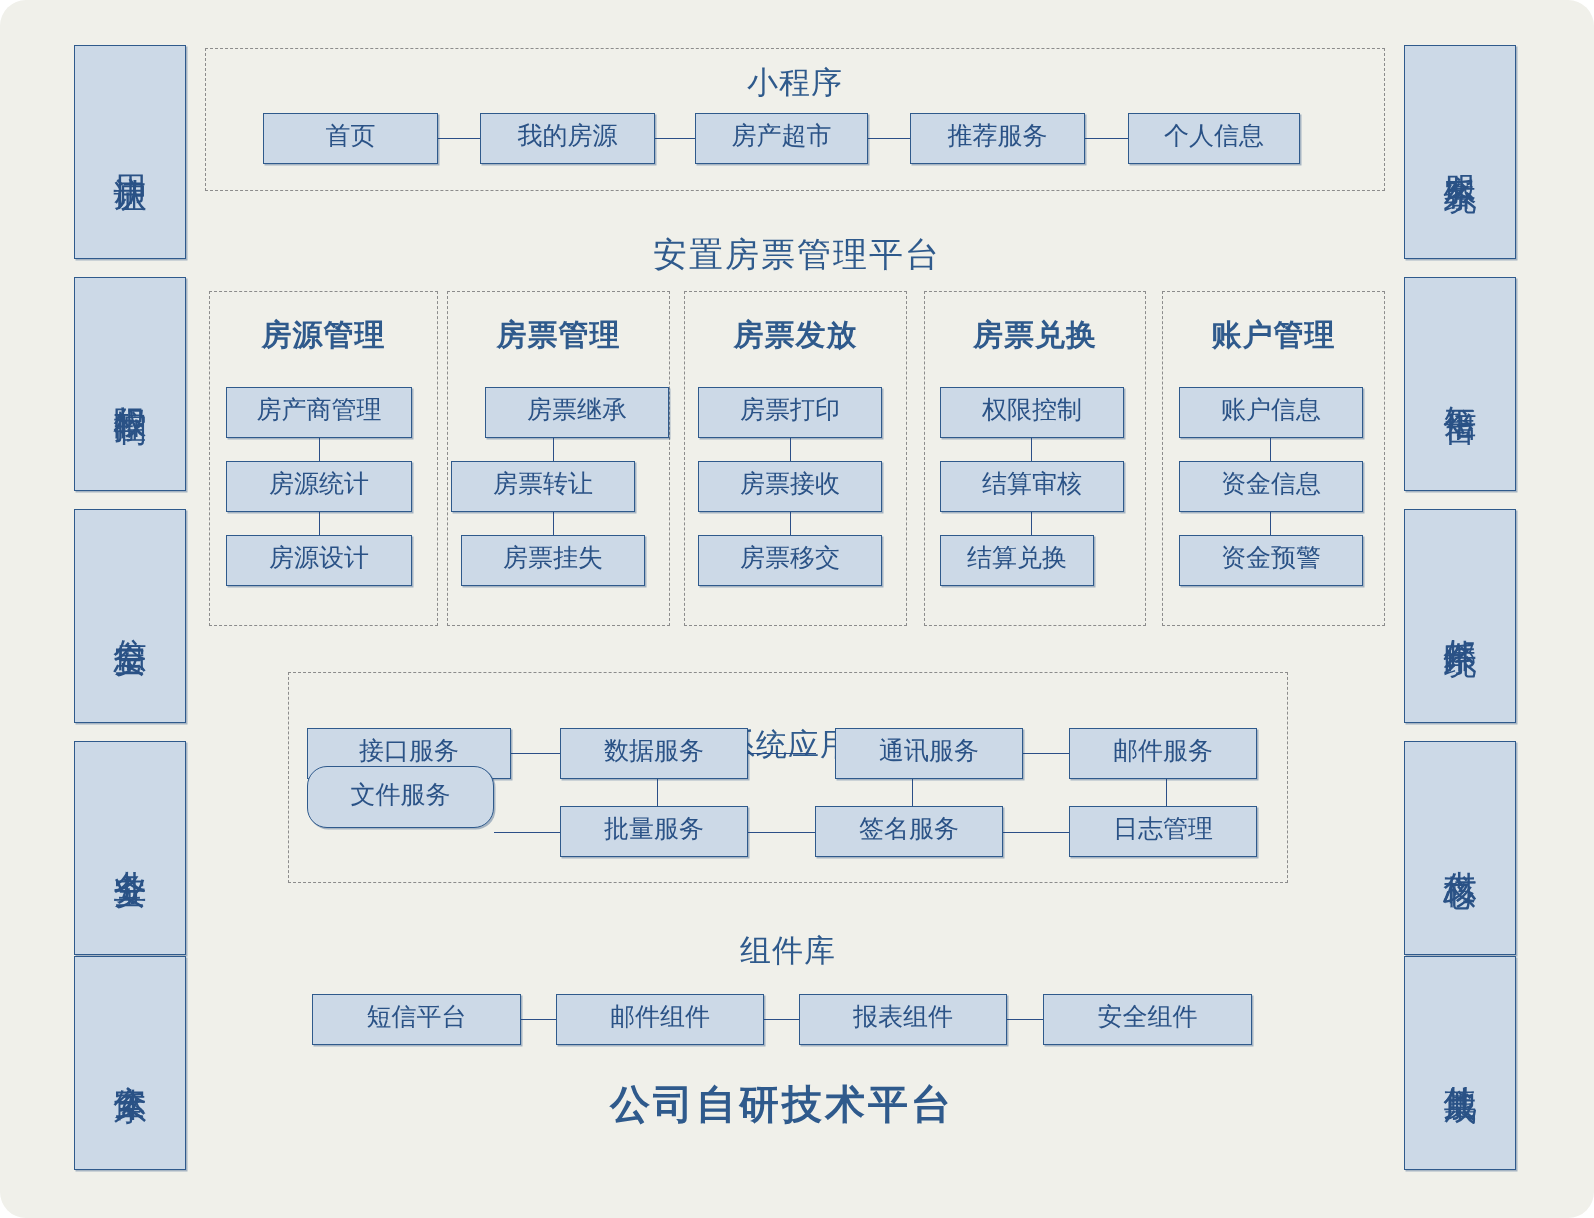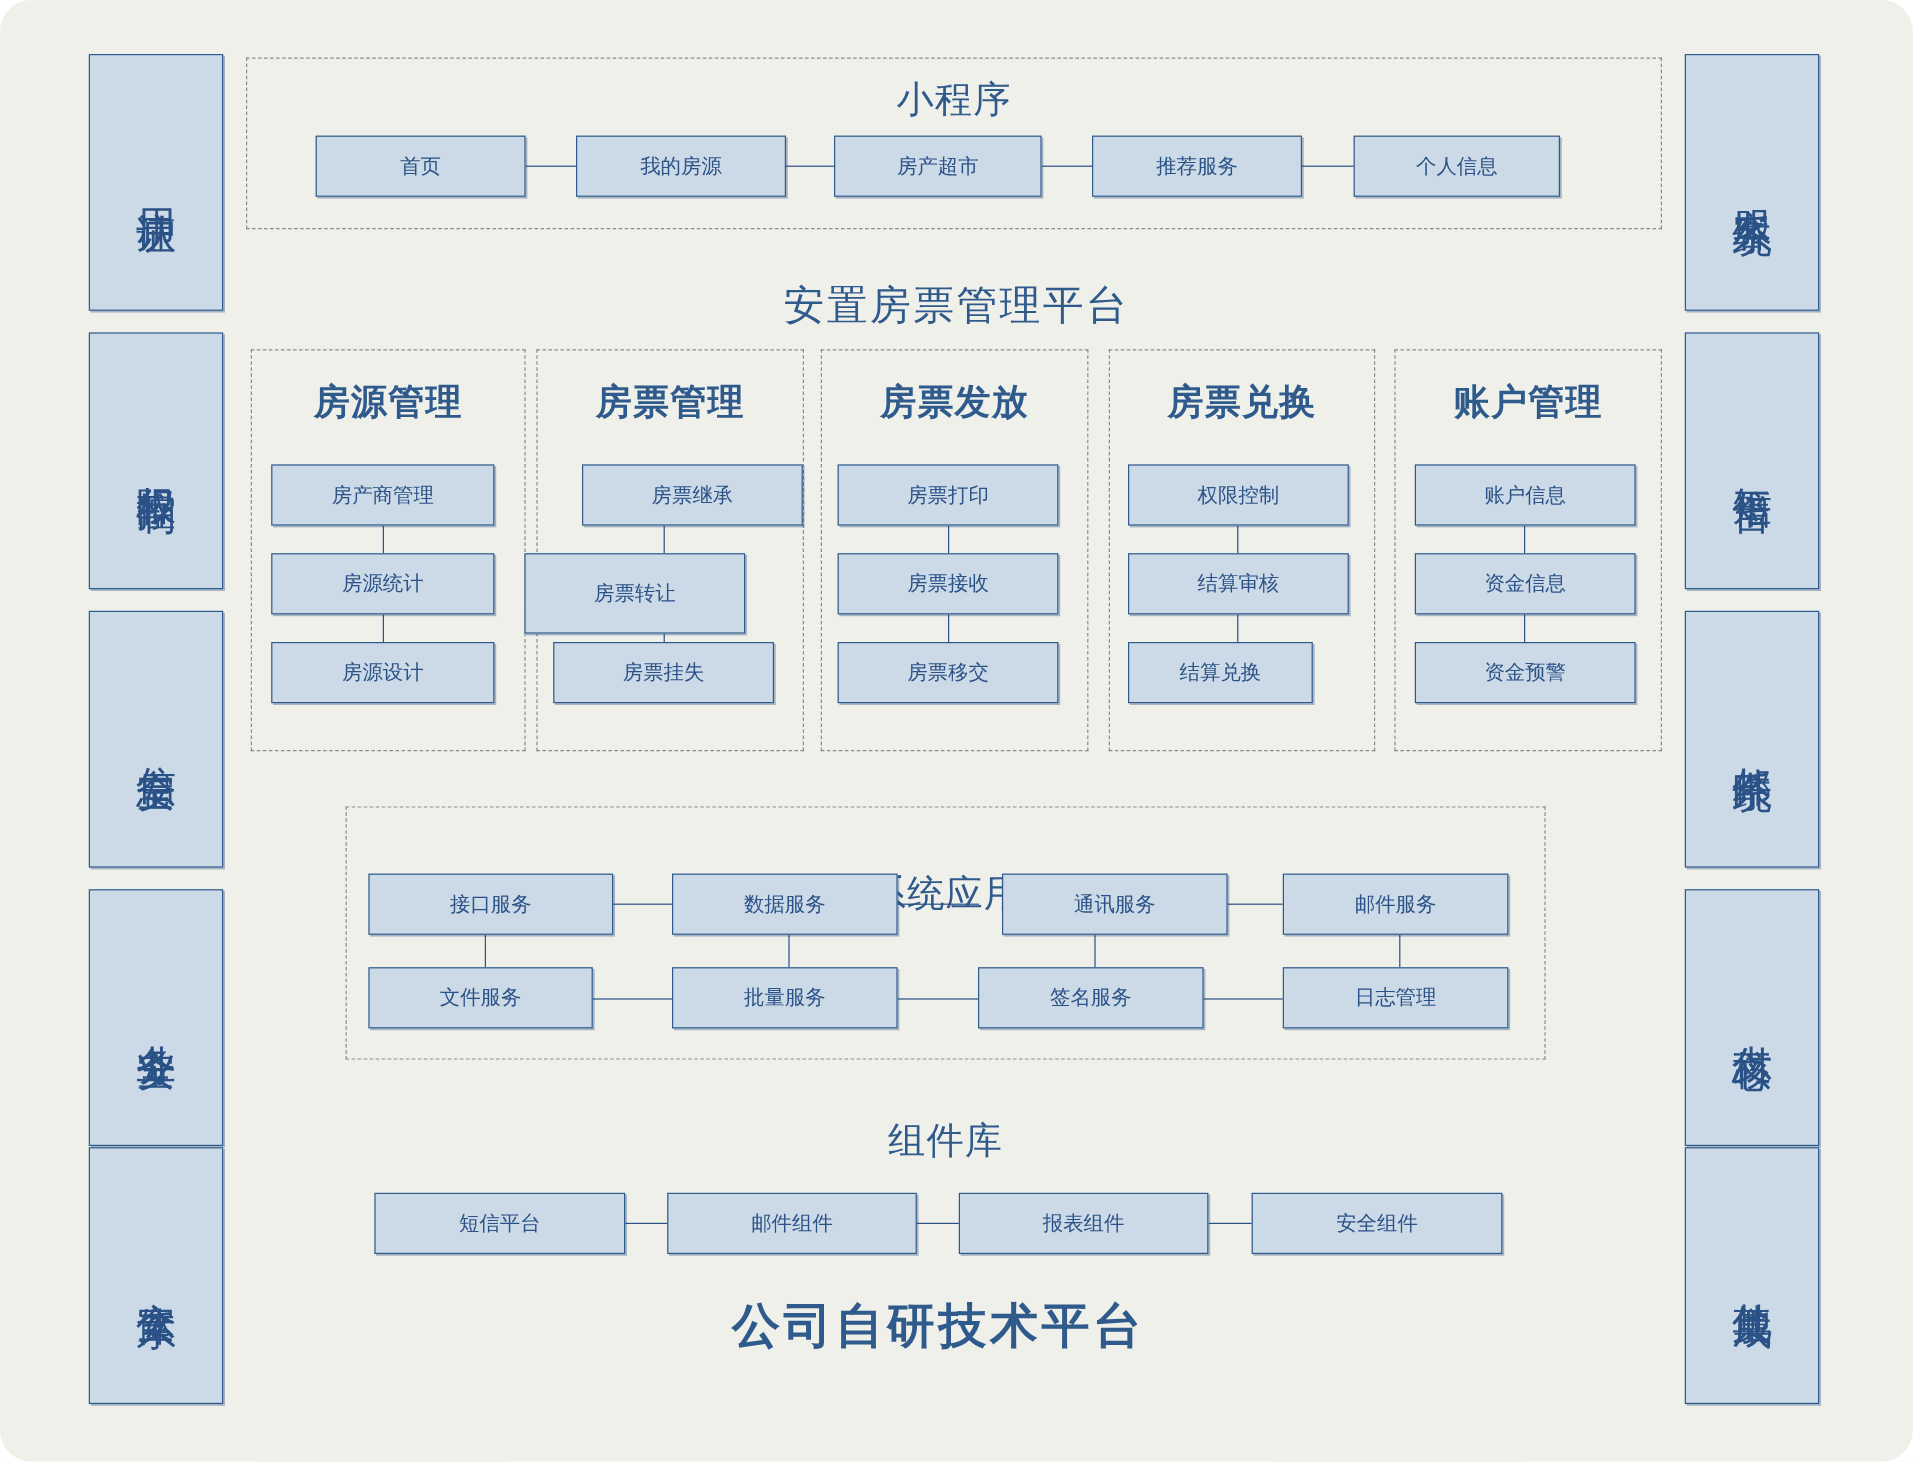--- a/index.html
+++ b/index.html
@@ -42,21 +42,22 @@
   .vbox {
     writing-mode: vertical-rl;
     text-orientation: upright;
     letter-spacing: 2px;
     font-size: 33px;
     padding: 6px 0;
   }
 
   
   .node {
-    font-size: 17px;
+    font-size: 25px;
+    font-family: Liberation Mono, monospace;
   }
 
   
   .dashgroup {
     position: absolute;
     box-sizing: border-box;
     border: 1.6px dashed #8c8c8c;
     background: transparent;
   }
   .sec-title {
@@ -141,21 +142,21 @@
   <div class="vline" style="left:319px; top:511px; height:24px;"></div>
   <div class="box node" style="left:226px; top:387px; width:186px; height:51px;">房产商管理</div>
   <div class="box node" style="left:226px; top:461px; width:186px; height:51px;">房源统计</div>
   <div class="box node" style="left:226px; top:535px; width:186px; height:51px;">房源设计</div>
 
   <div class="dashgroup" style="left:447px; top:291px; width:223px; height:335px;"></div>
   <div class="grp-title" style="left:447px; top:315px; width:223px;">房票管理</div>
   <div class="vline" style="left:553px; top:437px; height:24px;"></div>
   <div class="vline" style="left:553px; top:511px; height:24px;"></div>
   <div class="box node" style="left:461px; top:387px; width:184px; height:51px;margin-left:24px;">房票继承</div>
-  <div class="box node" style="left:437px; top:461px; width:184px; height:67px;">房票转让</div>
+  <div class="box node" style="left:451px; top:461px; width:184px; height:51px;">房票转让</div>
   <div class="box node" style="left:461px; top:535px; width:184px; height:51px;">房票挂失</div>
 
   <div class="dashgroup" style="left:684px; top:291px; width:223px; height:335px;"></div>
   <div class="grp-title" style="left:684px; top:315px; width:223px;">房票发放</div>
   <div class="vline" style="left:790px; top:437px; height:24px;"></div>
   <div class="vline" style="left:790px; top:511px; height:24px;"></div>
   <div class="box node" style="left:698px; top:387px; width:184px; height:51px;">房票打印</div>
   <div class="box node" style="left:698px; top:461px; width:184px; height:51px;">房票接收</div>
   <div class="box node" style="left:698px; top:535px; width:184px; height:51px;">房票移交</div>
 
@@ -189,21 +190,21 @@
   <div class="vline" style="left:404px; top:779px; height:27px;"></div>
   <div class="vline" style="left:657px; top:779px; height:27px;"></div>
   <div class="vline" style="left:912px; top:779px; height:27px;"></div>
   <div class="vline" style="left:1166px; top:779px; height:27px;"></div>
 
   <div class="box node" style="left:307px; top:728px; width:204px; height:51px;">接口服务</div>
   <div class="box node" style="left:560px; top:728px; width:188px; height:51px;">数据服务</div>
   <div class="box node" style="left:815px; top:728px; width:188px; height:51px;margin-left:20px;">通讯服务</div>
   <div class="box node" style="left:1069px; top:728px; width:188px; height:51px;">邮件服务</div>
 
-  <div class="box node" style="left:307px; top:806px; width:187px; height:51px;">文件服务</div>
+  <div class="box node" style="left:307px; top:766px; width:187px; height:62px;border-radius:20px;">文件服务</div>
   <div class="box node" style="left:560px; top:806px; width:188px; height:51px;">批量服务</div>
   <div class="box node" style="left:815px; top:806px; width:188px; height:51px;">签名服务</div>
   <div class="box node" style="left:1069px; top:806px; width:188px; height:51px;">日志管理</div>
 
   <div class="sec-title" style="left:598px; top:930px; width:380px;">组件库</div>
 
   <div class="hline" style="left:521px; top:1019px; width:38px;"></div>
   <div class="hline" style="left:763px; top:1019px; width:38px;"></div>
   <div class="hline" style="left:1007px; top:1019px; width:38px;"></div>
 

